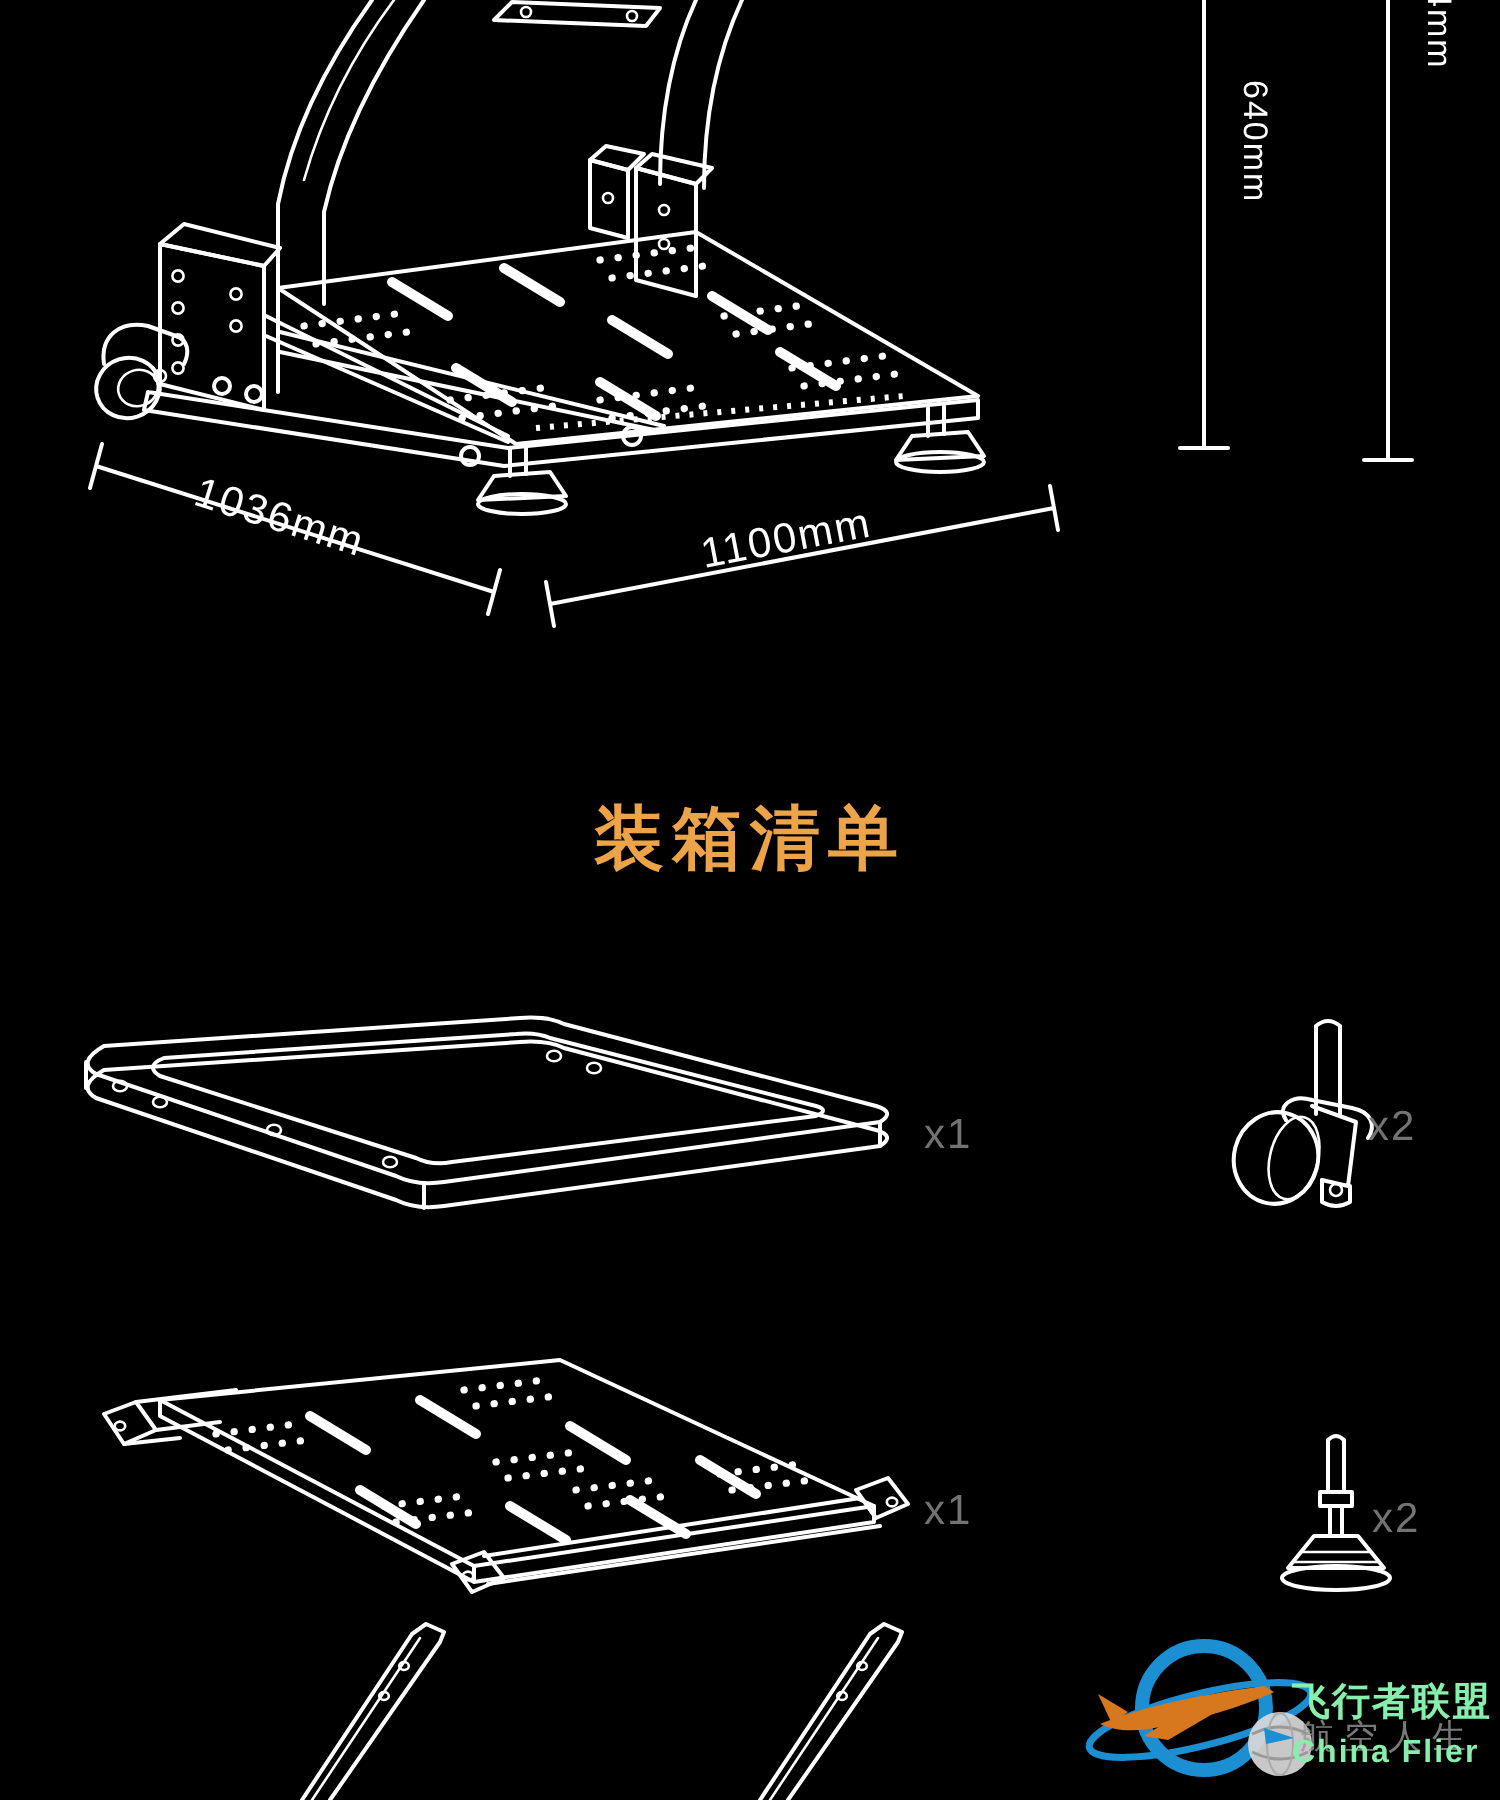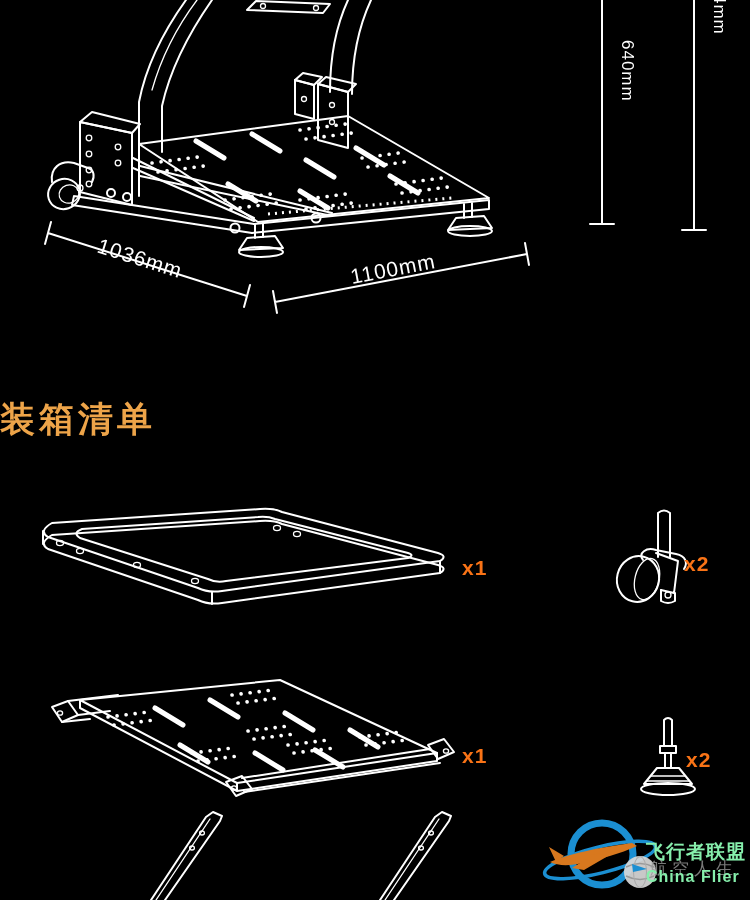--- a/index.html
+++ b/index.html
@@ -4,23 +4,23 @@
 <style>
   html,body{margin:0;padding:0;background:#000;}
   .stage{position:relative;width:750px;height:900px;background:#000;overflow:hidden;
          font-family:"Liberation Sans",sans-serif;}
   .stage svg{position:absolute;display:block;}
   svg .ln{stroke:#fff;stroke-width:2;fill:none;stroke-linecap:round;stroke-linejoin:round;}
   svg .thin{stroke:#fff;stroke-width:1.3;fill:none;stroke-linecap:round;}
   svg .slot{stroke:#fff;stroke-width:5;stroke-linecap:round;}
   svg .dots{stroke:#fff;stroke-width:3.6;fill:none;stroke-linecap:round;stroke-dasharray:0.1 9;}
   svg .dimtxt{fill:#fff;font-family:"Liberation Sans",sans-serif;letter-spacing:1px;}
-  .heading{position:absolute;left:0;right:0;top:396px;text-align:left;
+  .heading{position:absolute;left:0;right:0;top:396px;text-align:center;
            font-size:35px;font-weight:bold;color:#eda449;letter-spacing:4px;}
-  .qty{position:absolute;color:#f97316;font-weight:bold;font-size:21px;letter-spacing:1px;}
+  .qty{position:absolute;color:#737373;font-weight:normal;font-size:21px;letter-spacing:1px;}
   .wm{position:absolute;left:540px;top:810px;width:210px;height:90px;}
   .wm-text{position:absolute;line-height:1;white-space:nowrap;}
   .wm-brand-cn{left:106px;top:32px;font-size:19px;font-weight:bold;color:#86efac;letter-spacing:1px;}
   .wm-tagline{left:110px;top:50px;font-size:17px;color:rgba(150,150,150,0.8);letter-spacing:5px;}
   .wm-brand-en{left:106px;top:59px;font-size:16px;font-weight:bold;color:#86efac;letter-spacing:1px;}
 </style>
 </head>
 <body>
 
 <div class="stage">

